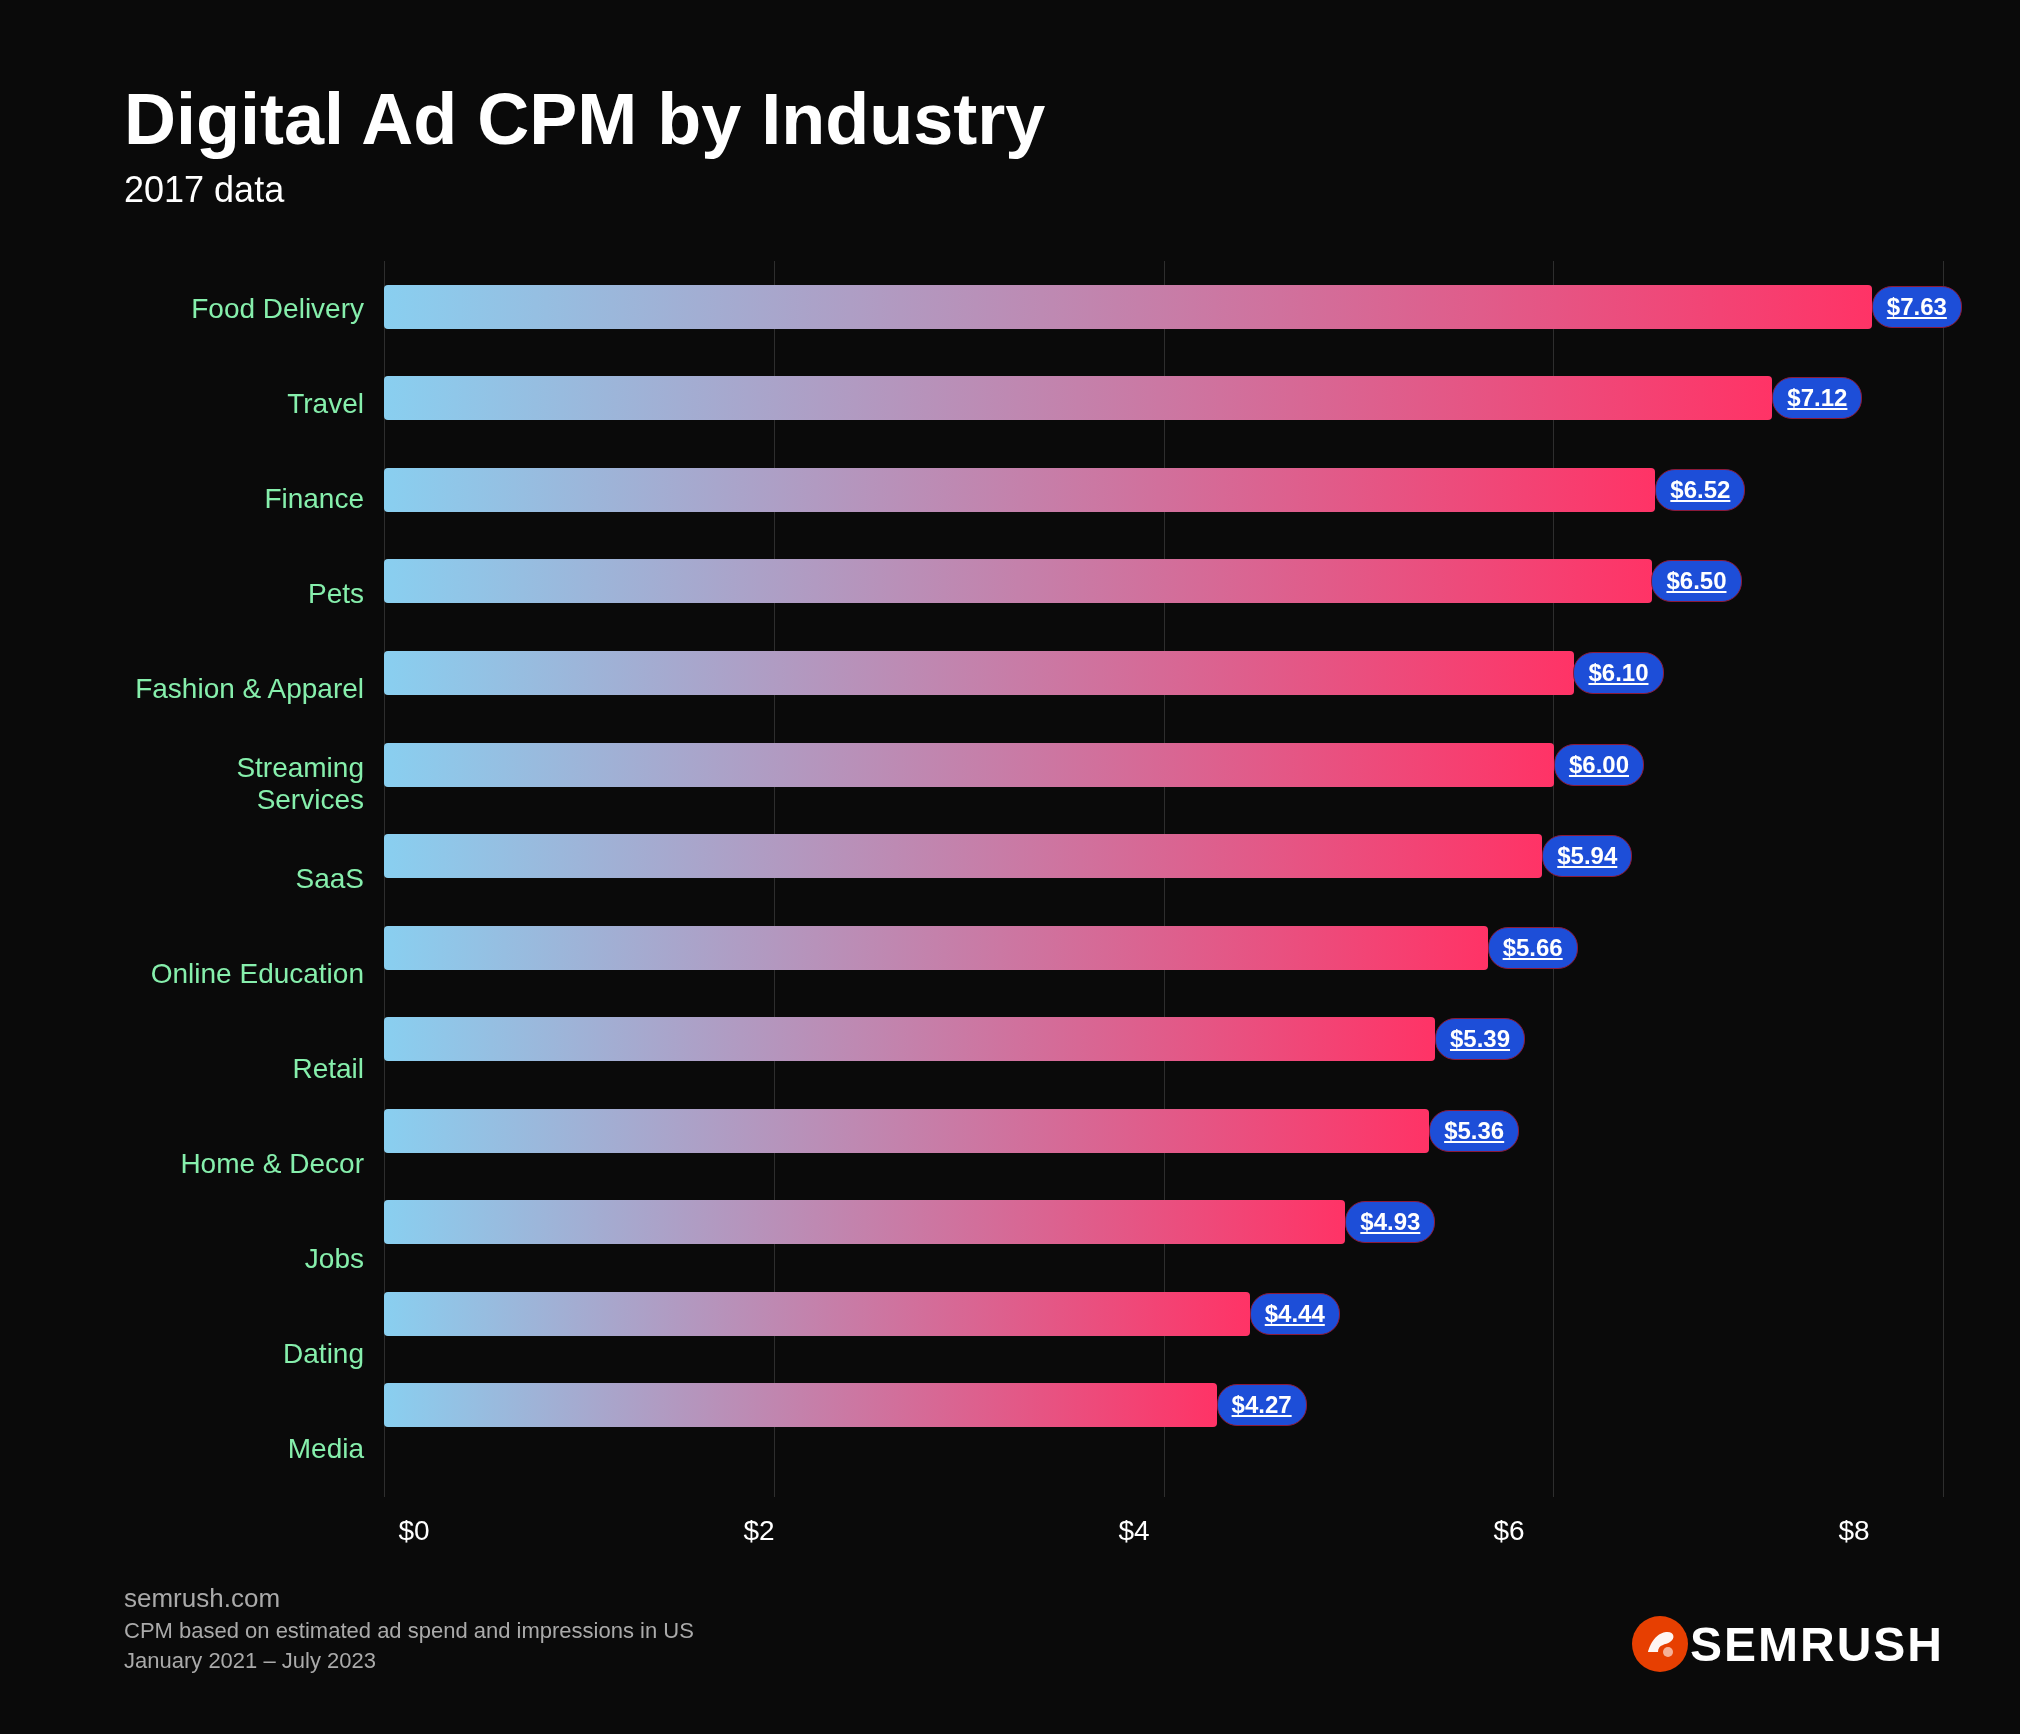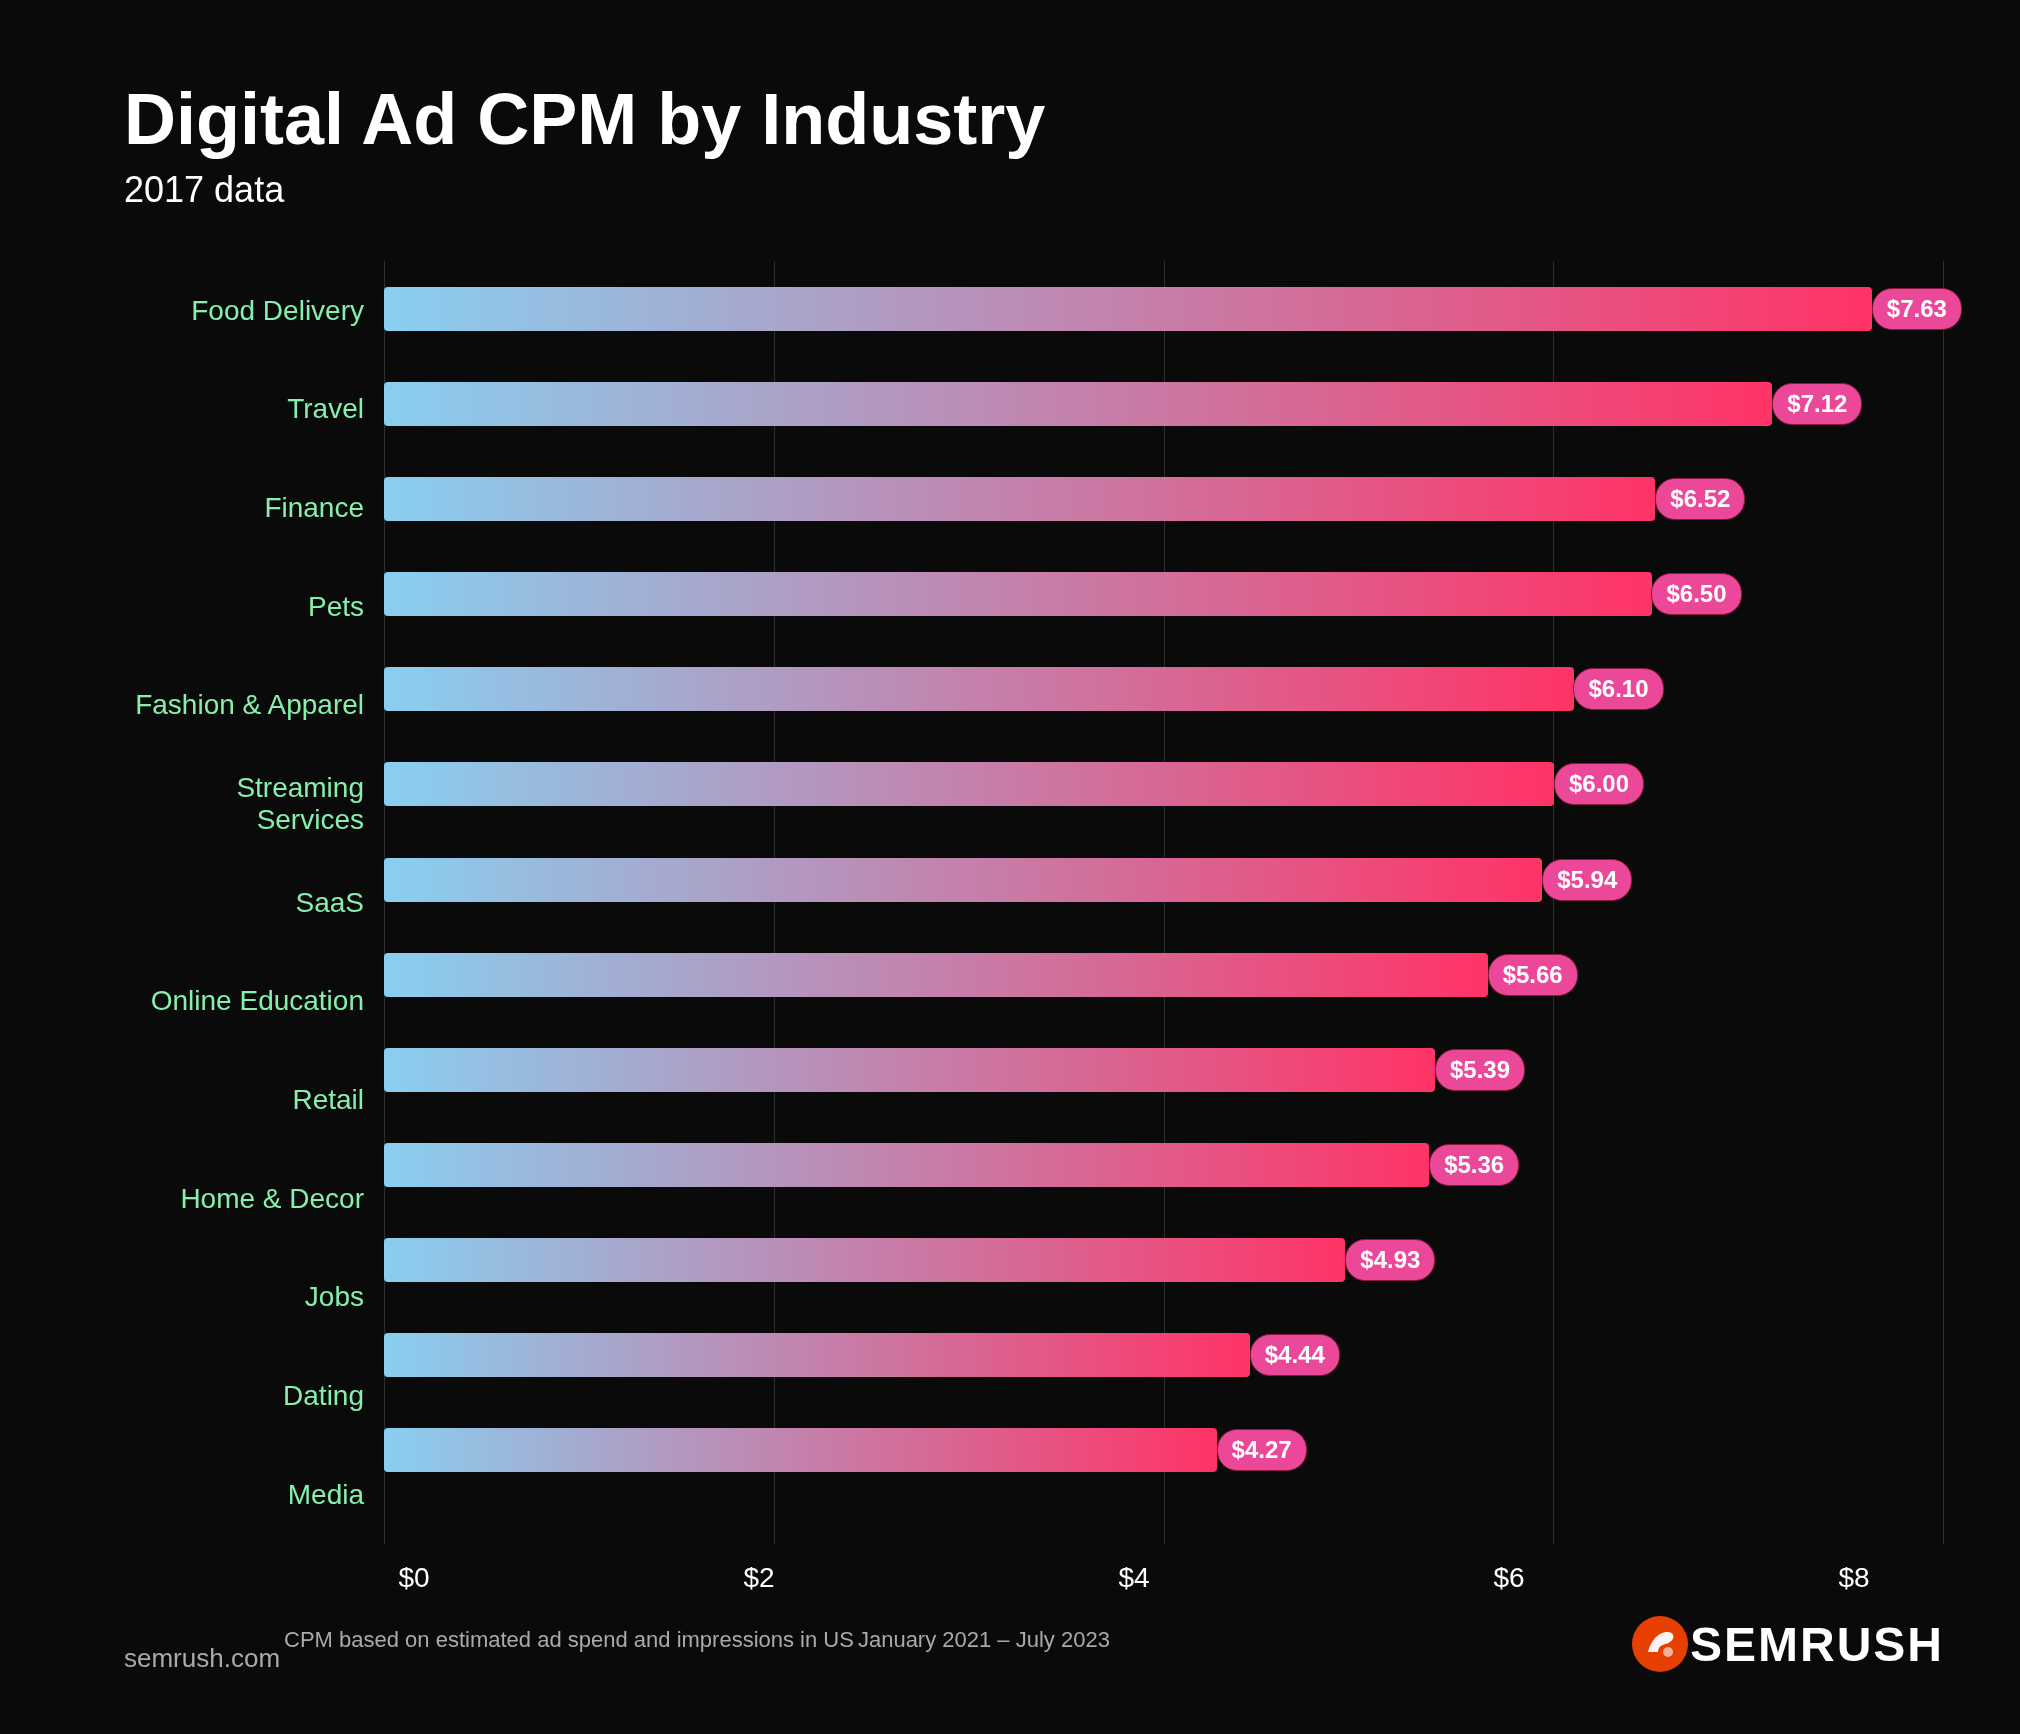--- a/index.html
+++ b/index.html
@@ -118,28 +118,29 @@
     .bar {
       height: 44px;
       border-radius: 4px;
       background: linear-gradient(to right, #89cff0, #ff3366);
       position: relative;
     }
 
     .bar-label {
       position: absolute;
       right: -90px;
-      background: #ec4899;
+      background: #1d4ed8;
       color: #ffffff;
       font-size: 24px;
       font-weight: 700;
       padding: 6px 14px;
       border-radius: 20px;
       white-space: nowrap;
       border: 1px solid #8b1a3a;
+      text-decoration: underline;
     }
 
     .x-axis {
       display: flex;
       flex-direction: row;
       justify-content: space-between;
       padding-top: 14px;
       padding-left: 0;
     }
 
@@ -162,21 +163,21 @@
     .footer {
       margin-top: 20px;
       display: flex;
       flex-direction: row;
       justify-content: space-between;
       align-items: flex-end;
     }
 
     .footer-left {
       display: flex;
-      flex-direction: row;
+      flex-direction: column;
       gap: 4px;
     }
 
     .footer-note {
       font-size: 22px;
       color: #aaaaaa;
     }
 
     .footer-site {
       font-size: 26px;

